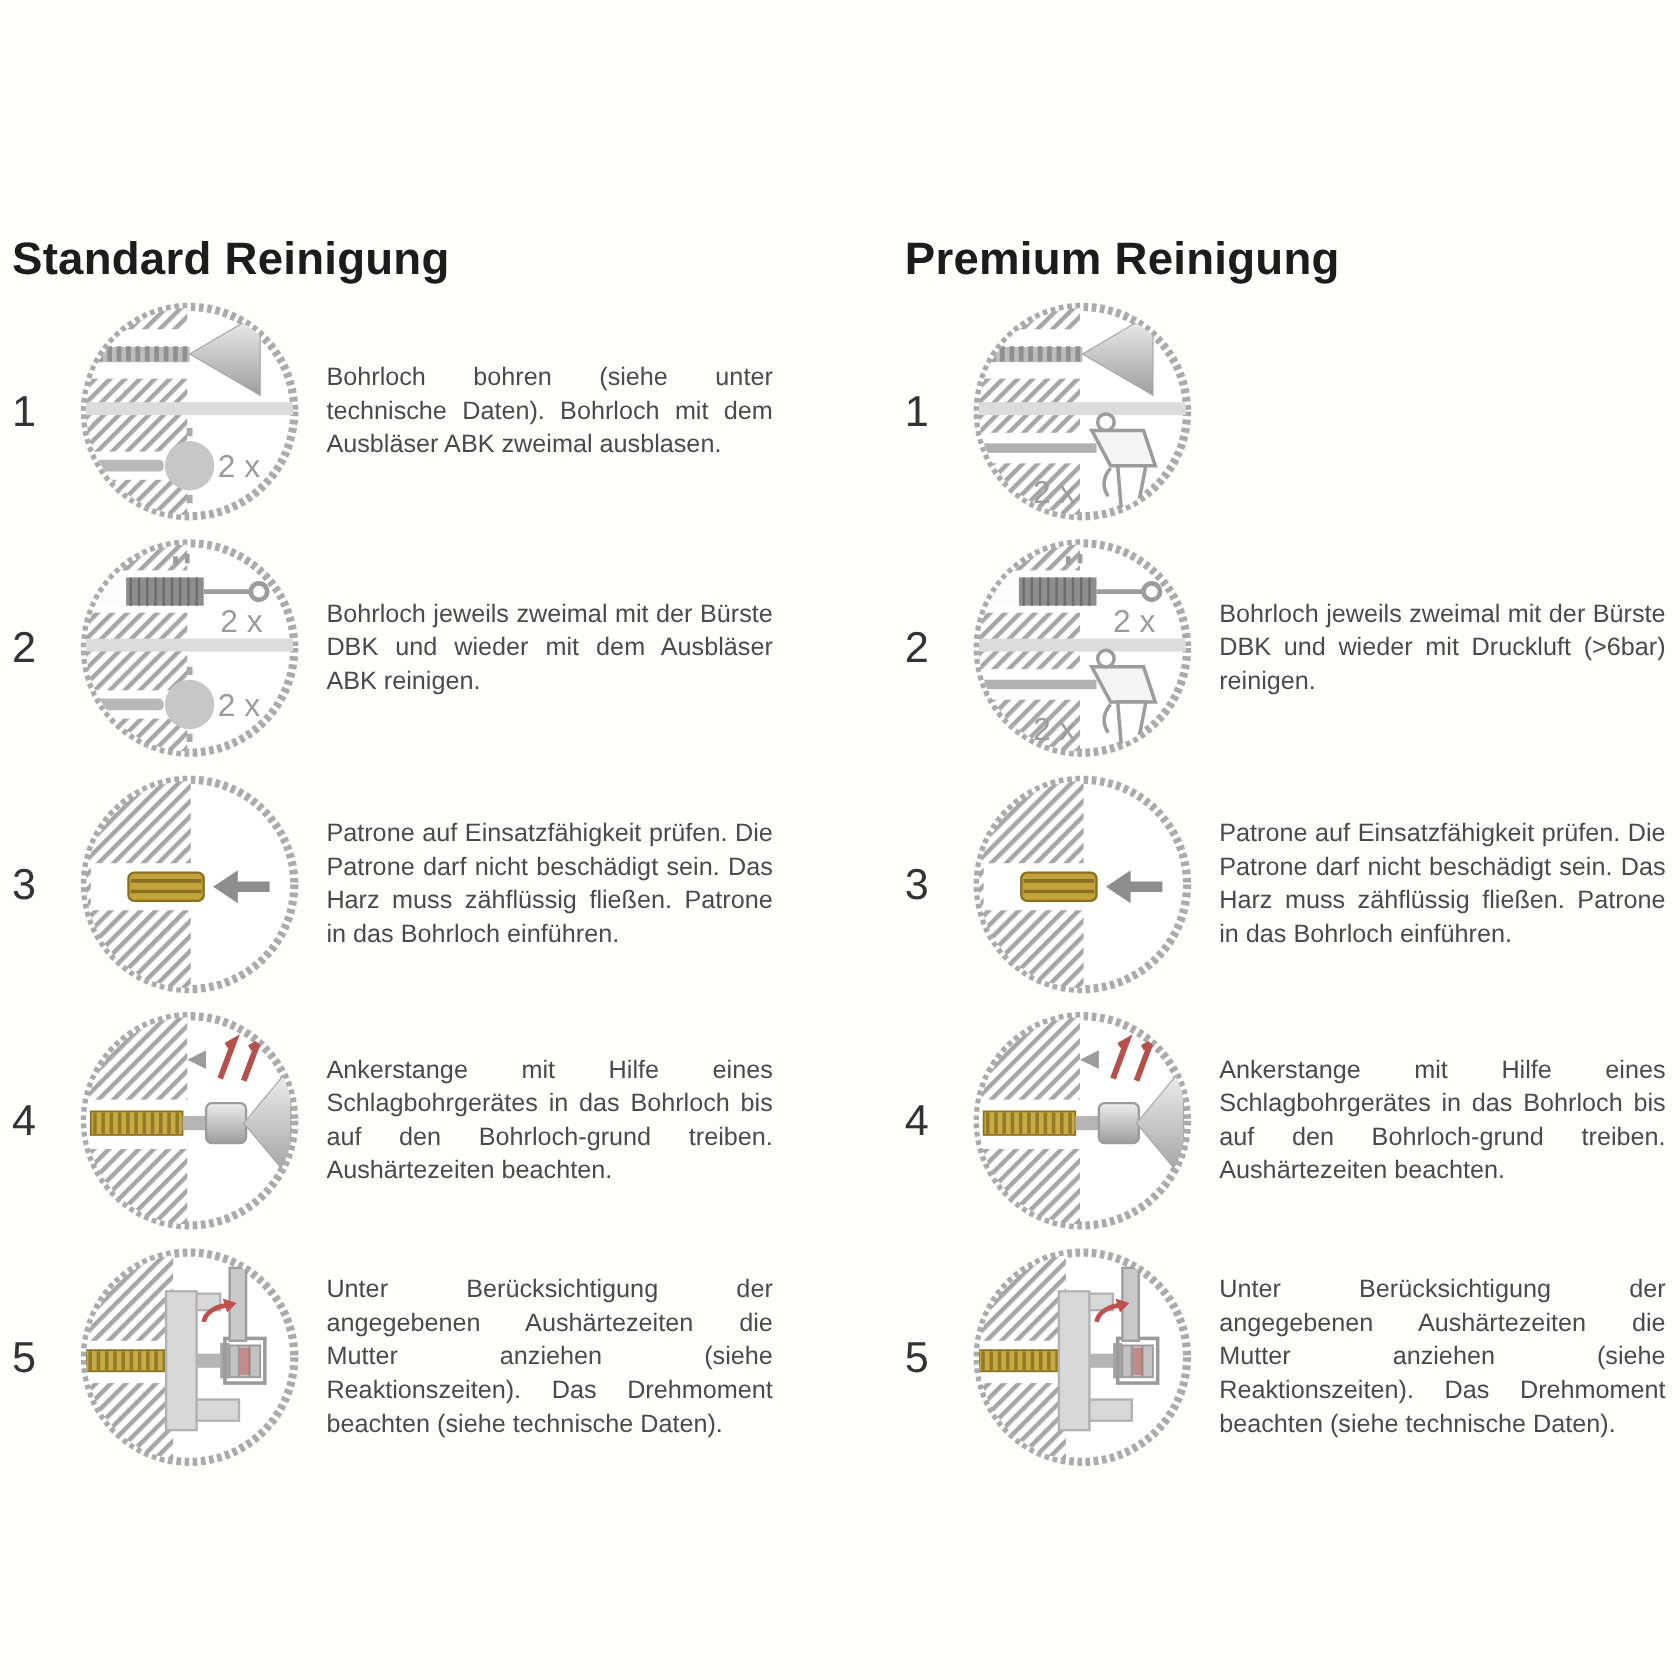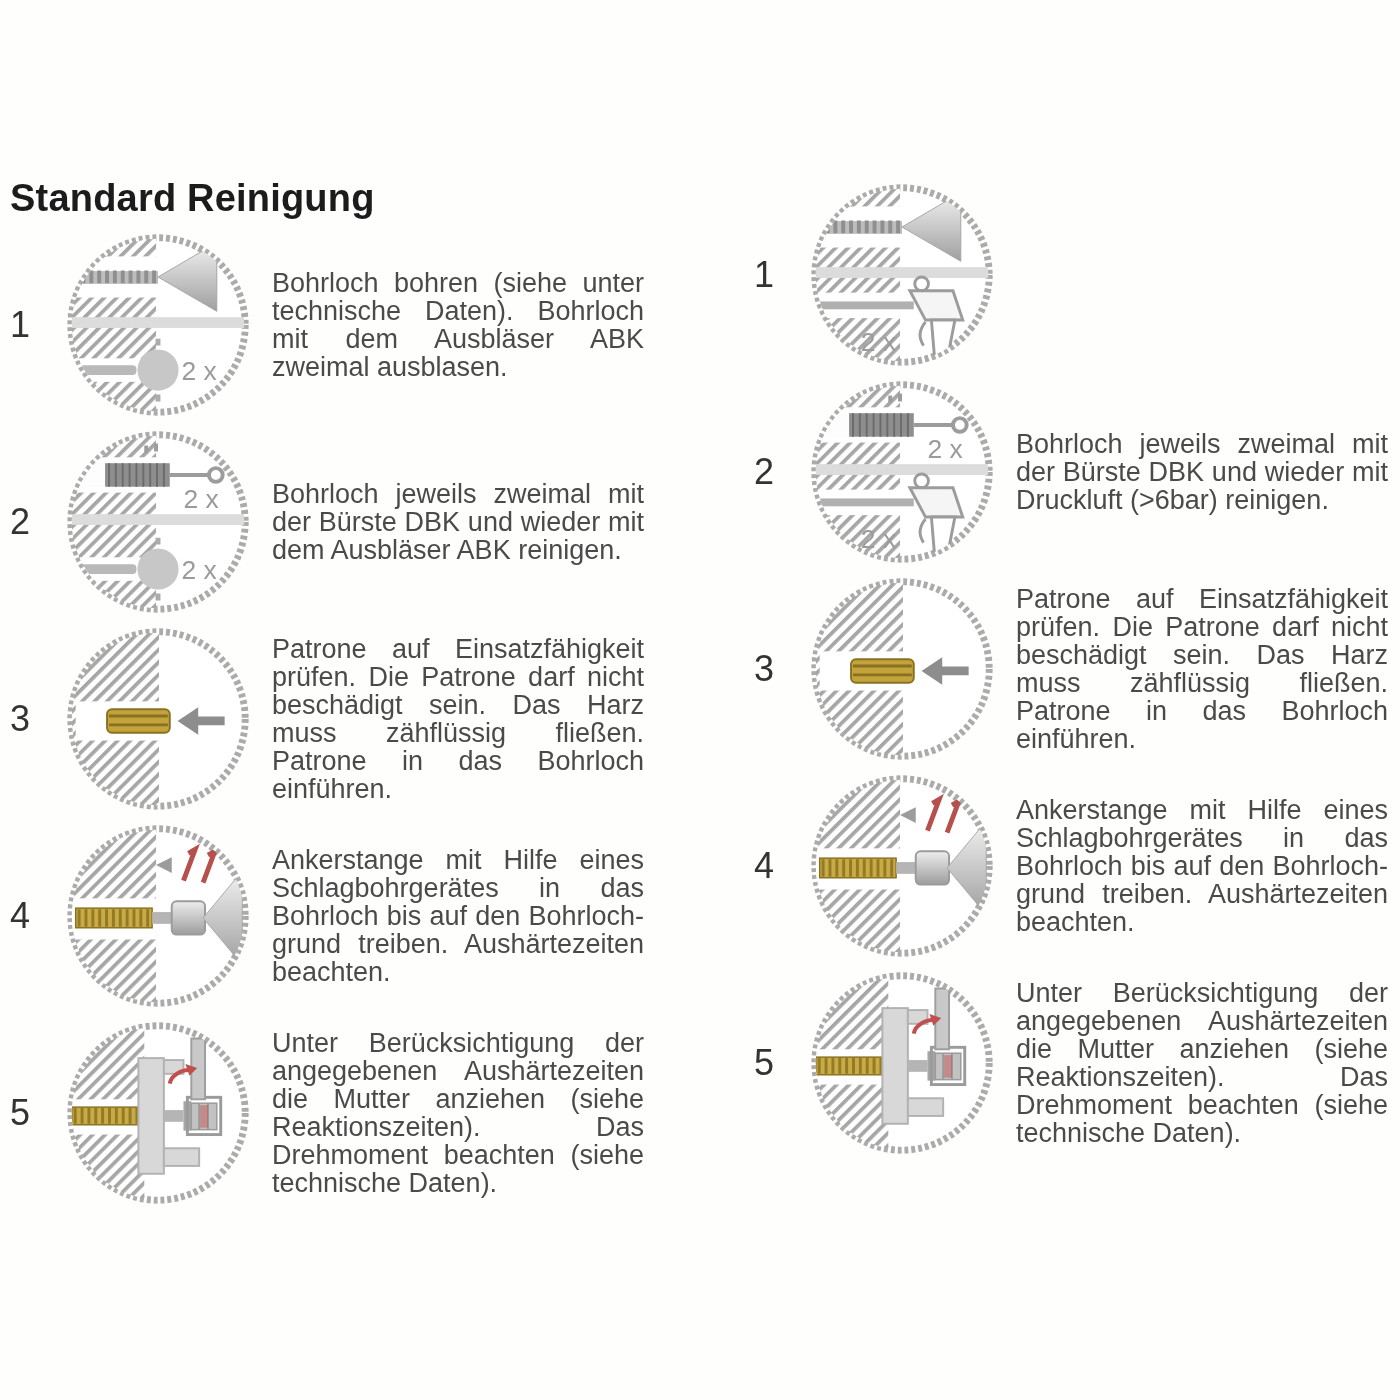--- a/index.html
+++ b/index.html
@@ -5,21 +5,21 @@
   html,body{margin:0;padding:0;}
   body{
     width:1400px;height:1400px;
     background:#fefefd;
     font-family:"Liberation Sans", sans-serif;
     position:relative;
     overflow:hidden;
   }
   .page{
     position:absolute;
-    top:176px;left:10px;right:12px;
+    top:194px;left:10px;right:12px;
     display:flex;
     justify-content:space-between;
   }
   .col{width:634px;}
   h2.col-title{
     margin:0 0 6px 0;
     font-size:38px;
     line-height:44px;
     font-weight:bold;
     color:#1c1c1c;
@@ -40,21 +40,21 @@
     width:206px;
     height:196px;
     flex:none;
     display:flex;
     align-items:center;
   }
   .illus svg{width:196px;height:196px;display:block;}
   .desc{
     flex:1;
     margin:0 0 0 6px;
-    font-size:27px;
+    font-size:21px;
     line-height:28px;
     color:#4a4a4a;
     text-align:justify;
   }
   svg text{
     font-family:"Liberation Sans", sans-serif;
   }
 </style>
 </head>
 <body>
@@ -227,20 +227,21 @@
      <polygon points="140,54 128,50 132,62" fill="#c0504d"></polygon>
    </g>
               </g>
   </svg>
           </div>
     <p class="desc">Unter Berücksichtigung der angegebenen Aushärtezeiten die Mutter anziehen (siehe Reaktionszeiten). Das Drehmoment beachten (siehe technische Daten).</p>
   </div>
 </div>
   </div>
   <div class="col">
+    <h2 class="col-title">Premium Reinigung</h2>
     <div class="steps">
   <div class="step">
     <div class="num">1</div>
     <div class="illus">
             <svg viewBox="0 0 200 200">
     <circle cx="100" cy="100" r="89" fill="#ffffff" stroke="#ababab" stroke-width="7" stroke-dasharray="4 3"></circle>
     <g clip-path="url(#circClip)">
                 <rect x="6" y="6" width="92" height="188" fill="url(#hatchP)"></rect>
                 <rect x="16" y="30" width="86" height="42" fill="#ffffff"></rect>
                 <g>

